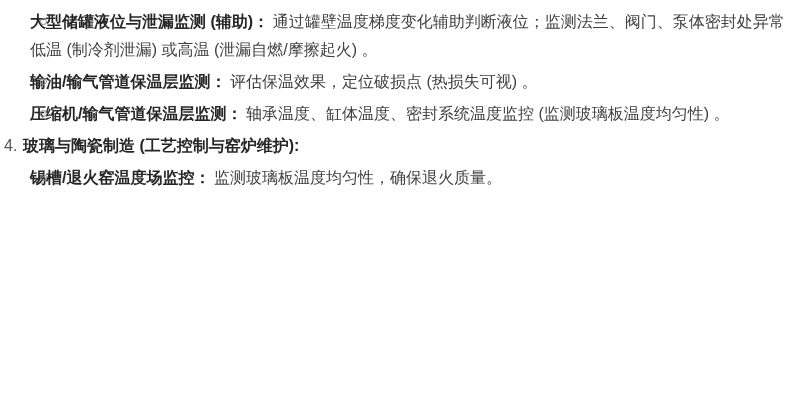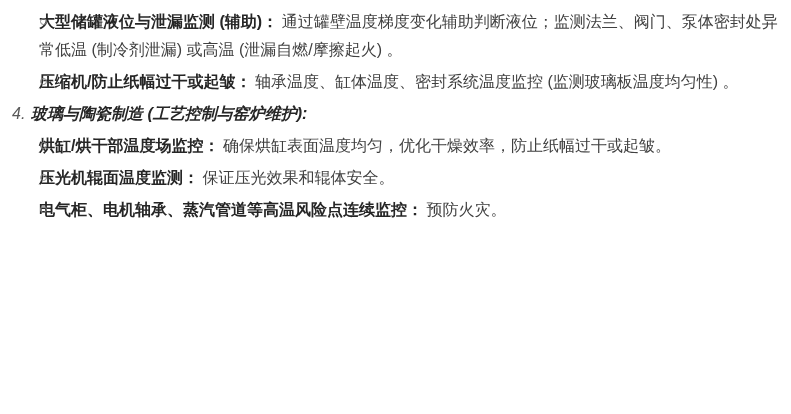--- a/index.html
+++ b/index.html
@@ -20,21 +20,21 @@
     padding: 4px 4px 4px 0;
     overflow: hidden;
   }
   ul.sub-list, ol.section-list {
     list-style: none;
     margin: 0;
     padding: 0;
   }
   li.sub-item {
     position: relative;
-    padding-left: 39px;
+    padding-left: 30px;
     margin: 4px 0;
   }
   .circle-bullet {
     position: absolute;
     left: 40px;
     top: 10px;
     width: 5px;
     height: 5px;
     border: 1.4px solid #8a8a8a;
     border-radius: 50%;
@@ -45,48 +45,44 @@
     color: #262626;
   }
   .item-text {
     color: #404040;
     margin-left: 0.22em;
   }
   li.section-block {
     margin: 4px 0;
   }
   .section-heading {
-    padding-left: 12px;
+    padding-left: 4px;
     margin: 4px 0;
-    font-style: italic;
   }
   .section-number {
     color: #595959;
     margin-right: 0.35em;
   }
   .section-title {
     font-weight: bold;
     color: #262626;
   }
 </style>
 </head>
 <body>
 
 <div class="doc">
   <ul class="sub-list" id="orphan-list">
       <li class="sub-item"><span class="circle-bullet"></span><span class="item-label">大型储罐液位与泄漏监测 (辅助)：</span><span class="item-text">通过罐壁温度梯度变化辅助判断液位；监测法兰、阀门、泵体密封处异常低温 (制冷剂泄漏) 或高温 (泄漏自燃/摩擦起火) 。</span></li>
-      <li class="sub-item"><span class="circle-bullet"></span><span class="item-label">压缩机/防止纸幅过干或起皱：</span><span class="item-text">轴承温度、缸体温度、密封系统温度监控 (监测玻璃板温度均匀性) 。</span></li>
+      <li class="sub-item"><span class="circle-bullet"></span><span class="item-label">输油/输气管道保温层监测：</span><span class="item-text">评估保温效果，定位破损点 (热损失可视) 。</span></li>
+      <li class="sub-item"><span class="circle-bullet"></span><span class="item-label">压缩机/输气管道保温层监测：</span><span class="item-text">轴承温度、缸体温度、密封系统温度监控 (监测玻璃板温度均匀性) 。</span></li>
     </ul>
   <ol class="section-list" id="section-list">
       <li class="section-block">
         <div class="section-heading"><span class="section-number">4.</span><span class="section-title">玻璃与陶瓷制造 (工艺控制与窑炉维护):</span></div>
         <ul class="sub-list">
+          <li class="sub-item"><span class="circle-bullet"></span><span class="item-label">锡槽/退火窑温度场监控：</span><span class="item-text">监测玻璃板温度均匀性，确保退火质量。</span></li>
         </ul>
       </li>
       <li class="section-block">
-        <ul class="sub-list">
-          <li class="sub-item"><span class="circle-bullet"></span><span class="item-label">烘缸/烘干部温度场监控：</span><span class="item-text">确保烘缸表面温度均匀，优化干燥效率，防止纸幅过干或起皱。</span></li>
-          <li class="sub-item"><span class="circle-bullet"></span><span class="item-label">压光机辊面温度监测：</span><span class="item-text">保证压光效果和辊体安全。</span></li>
-          <li class="sub-item"><span class="circle-bullet"></span><span class="item-label">电气柜、电机轴承、蒸汽管道等高温风险点连续监控：</span><span class="item-text">预防火灾。</span></li>
-        </ul>
       </li>
     </ol>
 </div>
 
 </body></html>

